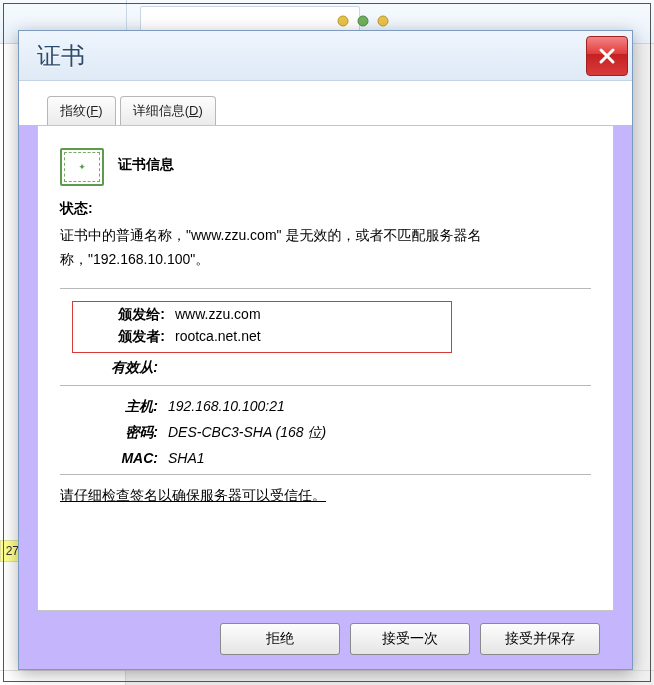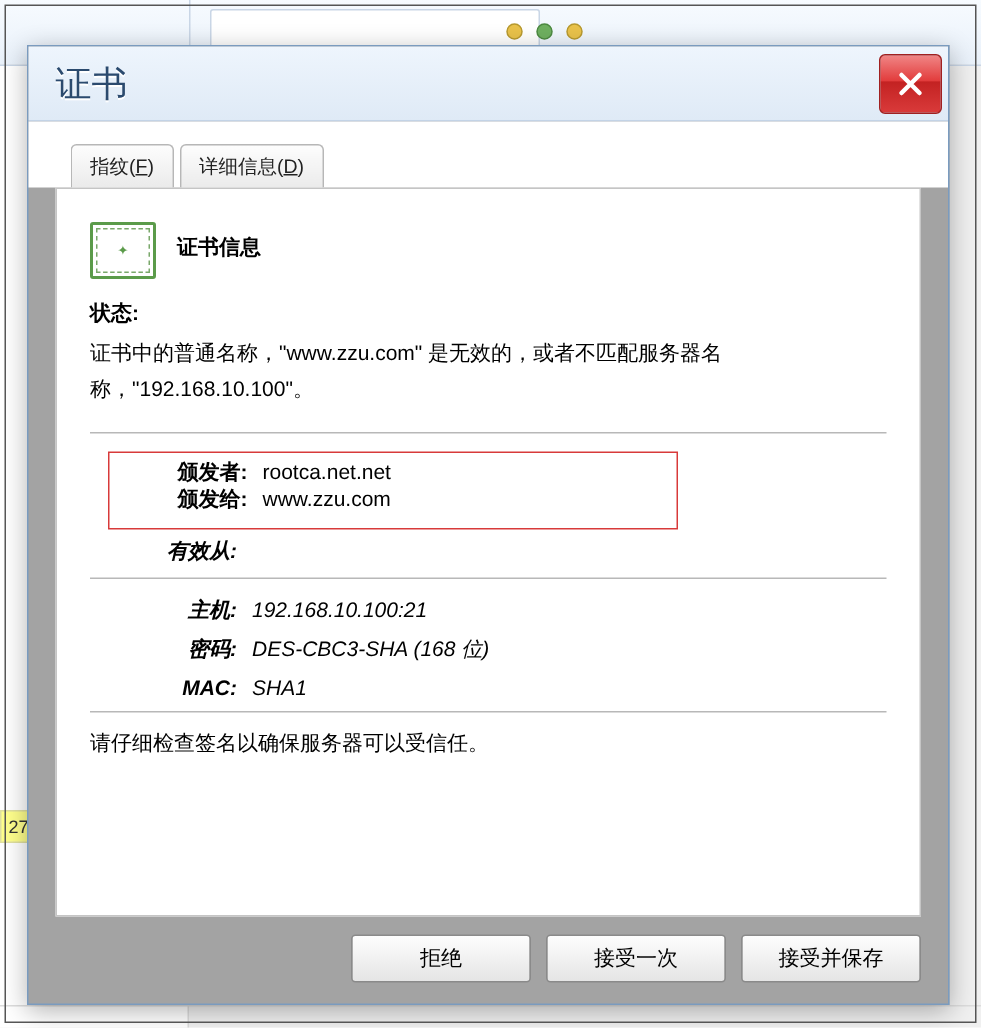--- a/index.html
+++ b/index.html
@@ -44,21 +44,21 @@
   }
   .bg-hr { position: absolute; left:0; right:0; top: 670px; height:1px; background:#dcdcdc; }
 
   
   .dialog {
     position: absolute;
     left: 18px;
     top: 30px;
     width: 615px;
     height: 640px;
-    background: #a3a3a3;
+    background: #c4b5fd;
     border: 1px solid #7a9bbf;
     box-shadow: 0 4px 16px rgba(0,0,0,0.3);
     display: flex;
     flex-direction: column;
   }
   .titlebar {
     height: 50px;
     background: linear-gradient(#eef5fd, #dfeaf6);
     display: flex;
     align-items: center;
@@ -188,26 +188,27 @@
     margin-bottom: 6px;
   }
   .red-box .kv-row { margin-bottom: 4px; }
   .between-to {
     padding: 0 22px;
     font-weight: bold;
   }
   .footnote {
     font-size: 14px;
     color: #000;
+    text-decoration: underline;
   }
   .button-row {
     display: flex;
     justify-content: flex-end;
     gap: 10px;
-    padding: 12px 18px 14px;
+    padding: 12px 32px 14px;
   }
   .btn {
     min-width: 120px;
     padding: 6px 18px;
     border: 1px solid #8a8a8a;
     border-radius: 3px;
     background: linear-gradient(#fdfdfd, #e5e5e5);
     color: #000;
     font-size: 14px;
     cursor: pointer;
@@ -268,27 +269,27 @@
       </div>
       <div class="cert-title">证书信息</div>
     </div>
 
     <div class="status-label">状态:</div>
     <div class="status-text">证书中的普通名称，"www.zzu.com" 是无效的，或者不匹配服务器名称，"192.168.10.100"。</div>
 
     <hr class="sep">
 
     <div class="red-box" style="min-width:380px;">
+      <div class="kv-row">
+        <div class="kv-label">颁发给:</div>
+        <div class="kv-val">www.zzu.com</div>
+      </div>
       <div class="kv-row" style="margin-bottom:0;">
         <div class="kv-label">颁发者:</div>
         <div class="kv-val">rootca.net.net</div>
-      </div>
-      <div class="kv-row">
-        <div class="kv-label">颁发给:</div>
-        <div class="kv-val">www.zzu.com</div>
       </div>
     </div>
 
     <div class="kv-table">
       <div class="kv-row">
         <div class="kv-label">有效从:</div>
       </div>
     </div>
 
     <hr class="sep">

